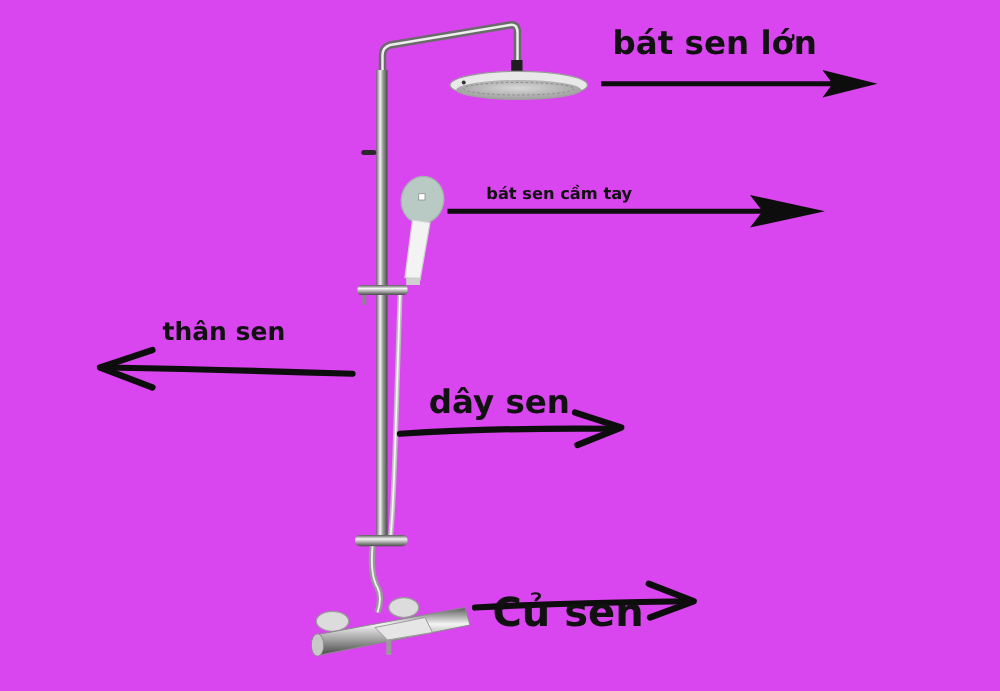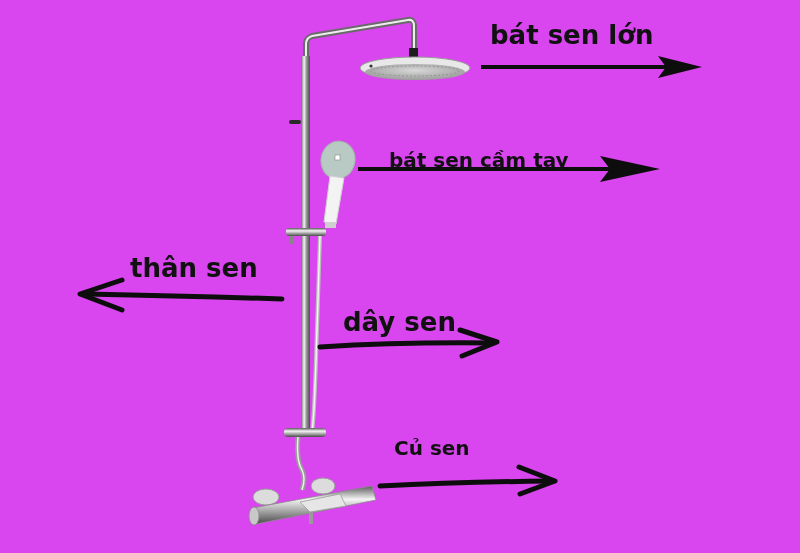--- a/index.html
+++ b/index.html
@@ -14,24 +14,24 @@
     svg.art { position: absolute; left: 0; top: 0; }
     .label {
       position: absolute;
       font-family: "DejaVu Sans", sans-serif;
       font-weight: bold;
       color: #111111;
       white-space: nowrap;
       letter-spacing: 0px;
     }
     .lbl-big-head { left: 490px; top: 20px; font-size: 26px; }
-    .lbl-hand { left: 389px; top: 148px; font-size: 20px; }
-    .lbl-body { left: 130px; top: 253px; font-size: 26px; }
+    .lbl-hand { left: 389px; top: 148px; font-size: 13px; }
+    .lbl-body { left: 130px; top: 253px; font-size: 20px; }
     .lbl-hose { left: 343px; top: 307px; font-size: 26px; }
-    .lbl-valve { left: 394px; top: 436px; font-size: 20px; }
+    .lbl-valve { left: 394px; top: 471px; font-size: 32px; }
   </style>
 </head>
 <body>
 
 <div class="canvas">
 
   <svg class="art" width="800" height="553" viewBox="0 0 800 553">
     <defs>
       <linearGradient id="chromeV" x1="0" y1="0" x2="1" y2="0">
         <stop offset="0" stop-color="#6a6a6a"></stop>

